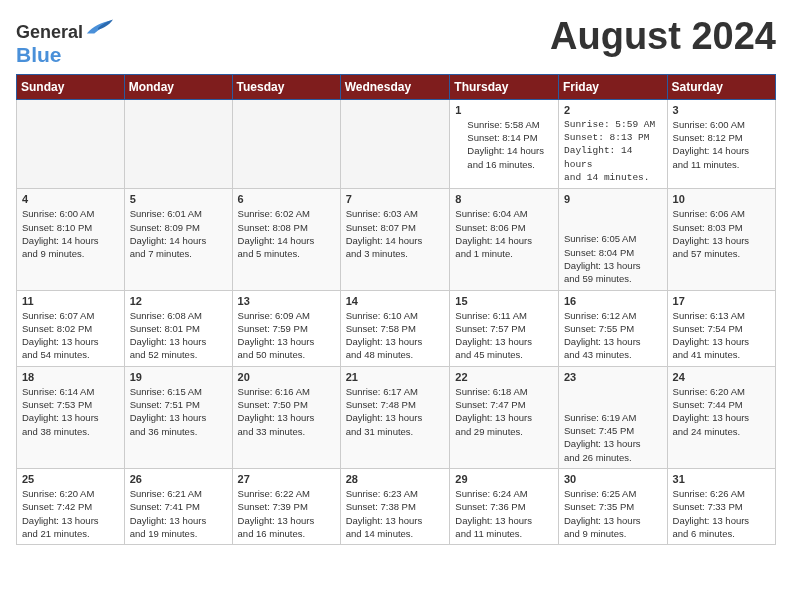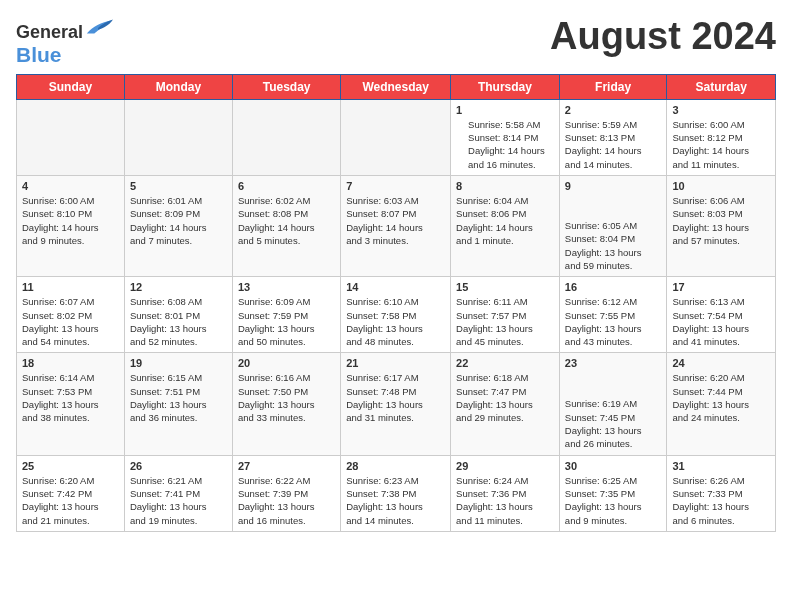--- a/index.html
+++ b/index.html
@@ -39,26 +39,26 @@
       font-size: 15px;
       color: #555;
       margin-top: 2px;
     }
     .calendar-table {
       width: 100%;
       border-collapse: collapse;
       margin-top: 8px;
     }
     .calendar-table th {
-      background: #ef4444;
+      background: #7f1d1d;
       color: #fff;
       font-size: 12px;
       font-weight: bold;
       padding: 5px 4px;
-      text-align: center;
+      text-align: left;
       border: 1px solid #2a5a9f;
     }
     .calendar-table td {
       border: 1px solid #ccc;
       vertical-align: top;
       padding: 4px 5px;
       font-size: 10px;
       color: #333;
       background: #fff;
       min-height: 80px;
@@ -124,21 +124,21 @@
         <td class="empty"></td>
         <td>
           <span class="day-number">1</span>
           <div class="day-info" style="white-space: pre-line; margin-left: 12px;">Sunrise: 5:58 AM
 Sunset: 8:14 PM
 Daylight: 14 hours
 and 16 minutes.</div>
         </td>
         <td>
           <span class="day-number">2</span>
-          <div class="day-info" style="white-space: pre-line;">Sunrise: 5:59 AM
+          <div class="day-info" style="white-space: pre-line; font-family: Liberation Mono, monospace;">Sunrise: 5:59 AM
 Sunset: 8:13 PM
 Daylight: 14 hours
 and 14 minutes.</div>
         </td>
         <td>
           <span class="day-number">3</span>
           <div class="day-info" style="white-space: pre-line;">Sunrise: 6:00 AM
 Sunset: 8:12 PM
 Daylight: 14 hours
 and 11 minutes.</div>

